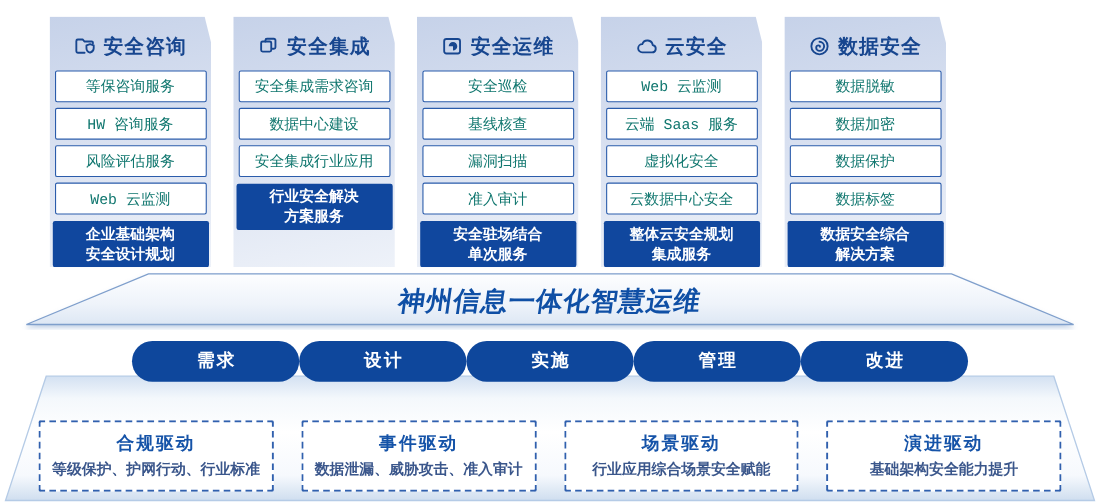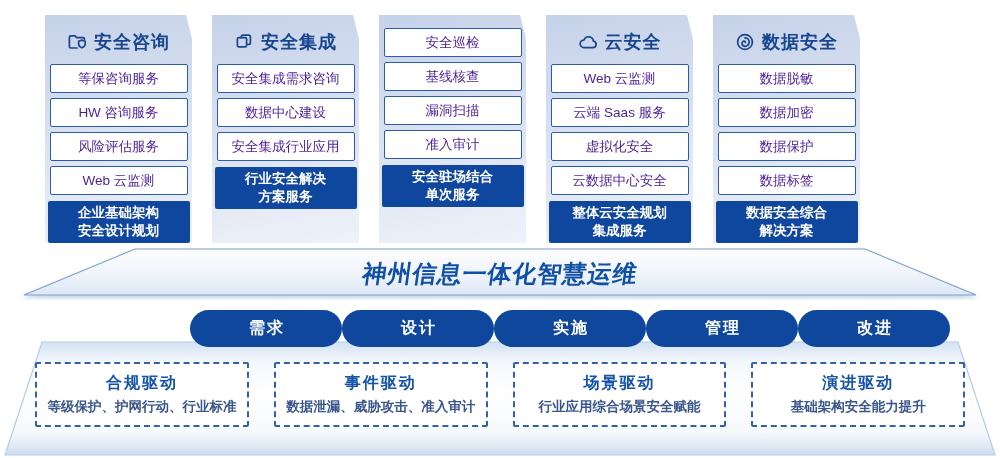--- a/index.html
+++ b/index.html
@@ -15,45 +15,45 @@
     clip-path:polygon(0 0,141px 0,100% 24px,100% 100%,0 100%);
     display:flex;flex-direction:column;align-items:center;padding-top:13px;
   }
   .card-header{display:flex;align-items:center;justify-content:center;gap:7px;height:28px;margin-bottom:8px;}
   .card-header .hicon{display:flex;align-items:center;}
   .card-header .hlabel{font-size:18px;font-weight:bold;color:#17468f;letter-spacing:1px;white-space:nowrap;}
   .card-items{display:flex;flex-direction:column;gap:5px;width:138px;}
   .card-item{
     height:29px;box-sizing:border-box;background:#ffffff;border:1.5px solid #2b5cab;border-radius:2px;
     display:flex;align-items:center;justify-content:center;
-    font-size:13.5px;color:#4c1d95;white-space:nowrap;
+    font-size:13.5px;color:#0f766e;white-space:nowrap;font-family:Liberation Mono, monospace;
   }
   .card-footer{
     margin-top:6px;width:142px;height:42px;background:#10479e;border-radius:2px;
     display:flex;align-items:center;justify-content:center;text-align:center;
     color:#ffffff;font-size:13.5px;font-weight:bold;line-height:1.35;white-space:pre-line;
   }
   
   .banner-svg{position:absolute;left:0;top:248px;width:1000px;height:52px;}
   .banner-title{
     position:absolute;left:0;top:258px;width:1000px;text-align:center;
     font-size:24px;font-weight:bold;color:#0f4fa5;letter-spacing:1px;
     transform:skewX(-8deg);
   }
   
   .platform-svg{position:absolute;left:0;top:340px;width:1000px;height:118px;}
   
-  .pills-row{position:absolute;left:50px;top:310px;width:900px;display:flex;justify-content:flex-end;}
+  .pills-row{position:absolute;left:50px;top:310px;width:900px;display:flex;justify-content:center;}
   .pill{
     width:152px;height:37px;border-radius:19px;background:#0e479c;
     display:flex;align-items:center;justify-content:center;
     color:#ffffff;font-size:16px;font-weight:bold;letter-spacing:2px;text-indent:2px;
   }
   
-  .drivers-row{position:absolute;left:35px;top:362px;width:930px;display:flex;gap:25px;}
+  .drivers-row{position:absolute;left:35px;top:382px;width:930px;display:flex;gap:25px;}
   .driver{
     flex:1;height:65px;box-sizing:border-box;background:#ffffff;
     border:2px dashed #3060ae;border-radius:2px;
     display:flex;flex-direction:column;align-items:center;justify-content:center;gap:4px;
   }
   .driver-title{font-size:16px;font-weight:bold;color:#1553a8;letter-spacing:2px;}
   .driver-desc{font-size:13.5px;color:#3a568b;white-space:nowrap;font-weight:bold;}
   .icon-svg{stroke:#17468f;fill:none;stroke-width:1.7;stroke-linecap:round;stroke-linejoin:round;}
 </style>
 </head>
@@ -124,20 +124,29 @@
       <div class="card-items">
         <div class="card-item">安全集成需求咨询</div>
         <div class="card-item">数据中心建设</div>
         <div class="card-item">安全集成行业应用</div>
       </div>
       <div class="card-footer">行业安全解决
 方案服务</div>
     </div>
 
     <div class="card">
+      <div class="card-header">
+        <span class="hicon">
+          <svg class="icon-svg" width="20" height="20" viewBox="0 0 20 20">
+            <rect x="2.8" y="3.4" width="14.4" height="13.2" rx="2"></rect>
+            <path d="M6.9 10 A3.9 3.9 0 1 1 10.8 13.9 L10.8 10 Z" fill="#17468f" stroke="none"></path>
+          </svg>
+        </span>
+        <span class="hlabel">安全运维</span>
+      </div>
       <div class="card-items">
         <div class="card-item">安全巡检</div>
         <div class="card-item">基线核查</div>
         <div class="card-item">漏洞扫描</div>
         <div class="card-item">准入审计</div>
       </div>
       <div class="card-footer">安全驻场结合
 单次服务</div>
     </div>
 

